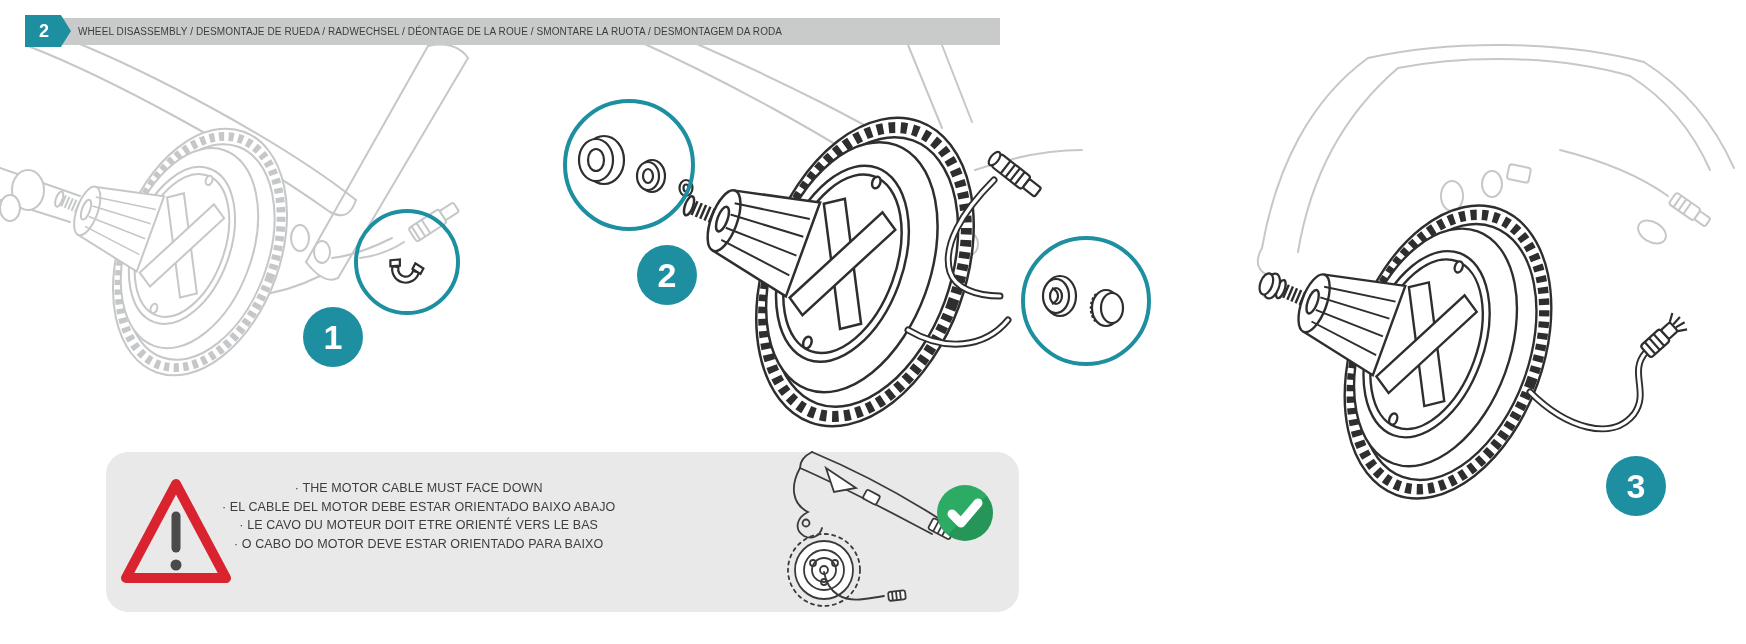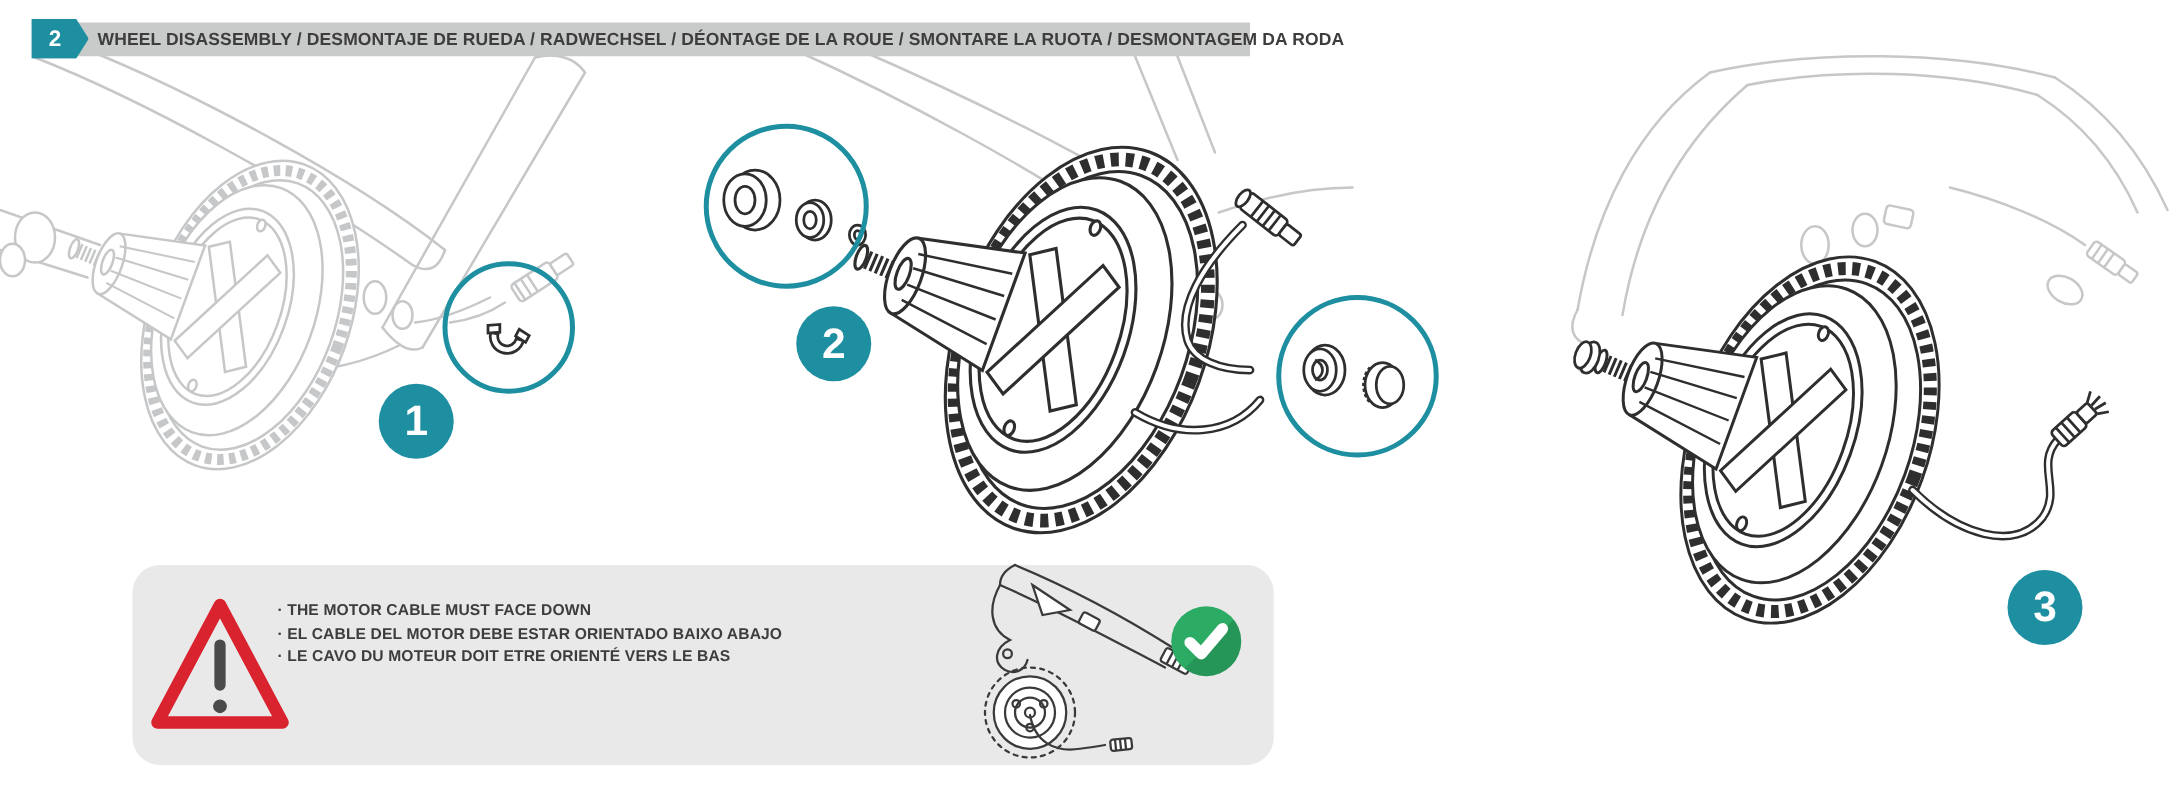--- a/index.html
+++ b/index.html
@@ -2,33 +2,33 @@
 <html><head>
 <meta charset="utf-8">
 <style>
   html,body{margin:0;padding:0;background:#fff;width:1746px;height:644px;overflow:hidden;
     font-family:"Liberation Sans",sans-serif;-webkit-font-smoothing:antialiased;}
   .stage{position:relative;width:1746px;height:644px;background:#fff;}
 
   
   .hdr-bar{position:absolute;left:60px;top:18px;width:940px;height:27px;background:#c9caca;z-index:3;}
   .hdr-title{position:absolute;left:78px;top:18px;height:27px;line-height:27px;z-index:4;
-    font-size:14px;letter-spacing:.1px;color:#3d3d3c;white-space:nowrap;font-weight:700;}
+    font-size:10px;letter-spacing:.1px;color:#3d3d3c;white-space:nowrap;font-weight:400;}
   .hdr-badge{position:absolute;left:25px;top:15px;width:46px;height:32px;background:#1d8fa0;z-index:5;
     clip-path:polygon(0 0,78% 0,100% 50%,78% 100%,0 100%);
     color:#fff;font-weight:bold;font-size:18px;display:flex;align-items:center;justify-content:center;
     padding-right:8px;box-sizing:border-box;}
 
   
   .warn-box{position:absolute;left:106px;top:452px;width:913px;height:160px;background:#e9e9e9;
     border-radius:22px;z-index:0;}
   .warn-content{position:absolute;left:106px;top:452px;width:913px;height:160px;z-index:2;}
   .warn-tri{position:absolute;left:12px;top:22px;}
   .warn-lines{position:absolute;left:116px;top:27px;font-size:12.5px;line-height:18.6px;
-    color:#3d3d3c;letter-spacing:.1px;white-space:nowrap;font-weight:700;}
+    color:#3d3d3c;letter-spacing:.1px;white-space:nowrap;font-weight:400;text-align:center;}
 
   
   .step-circle{position:absolute;width:60px;height:60px;border-radius:50%;background:#1d8fa0;z-index:4;
     color:#fff;font-weight:bold;font-size:34px;display:flex;align-items:center;justify-content:center;}
   .step-1{left:303px;top:307px;}
   .step-2{left:637px;top:245px;}
   .step-3{left:1606px;top:456px;}
 
   
   .check{position:absolute;left:937px;top:485px;width:56px;height:56px;border-radius:50%;
@@ -228,20 +228,21 @@
   <div class="warn-content">
     <svg class="warn-tri" width="116" height="118" viewBox="0 0 116 118">
       <path d="M 58 10 L 108 104 L 8 104 Z" fill="none" stroke="#d9232e" stroke-width="10" stroke-linejoin="round"></path>
       <line x1="58" y1="42" x2="58" y2="74" stroke="#4a4a4a" stroke-width="9" stroke-linecap="round"></line>
       <circle cx="58" cy="91" r="5.5" fill="#4a4a4a"></circle>
     </svg>
     <div class="warn-lines">
       <div>· THE MOTOR CABLE MUST FACE DOWN</div>
       <div>· EL CABLE DEL MOTOR DEBE ESTAR ORIENTADO BAIXO ABAJO</div>
       <div>· LE CAVO DU MOTEUR DOIT ETRE ORIENTÉ VERS LE BAS</div>
+      <div>· O CABO DO MOTOR DEVE ESTAR ORIENTADO PARA BAIXO</div>
     </div>
   </div>
 
   <div class="hdr-bar"></div>
   <div class="hdr-title">WHEEL DISASSEMBLY / DESMONTAJE DE RUEDA / RADWECHSEL / DÉONTAGE DE LA ROUE / SMONTARE LA RUOTA / DESMONTAGEM DA RODA</div>
   <div class="hdr-badge">2</div>
 
   <div class="step-circle step-1">1</div>
   <div class="step-circle step-2">2</div>
   <div class="step-circle step-3">3</div>

